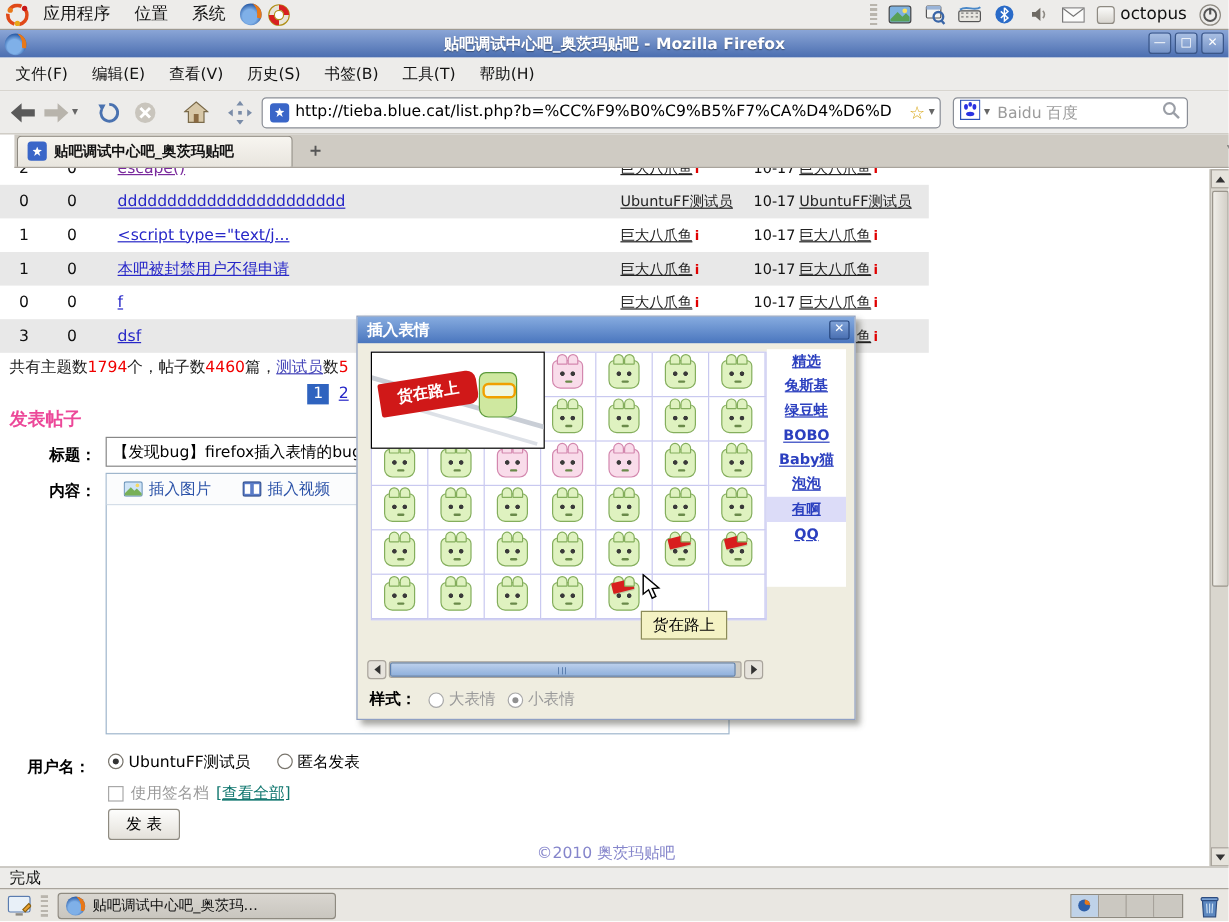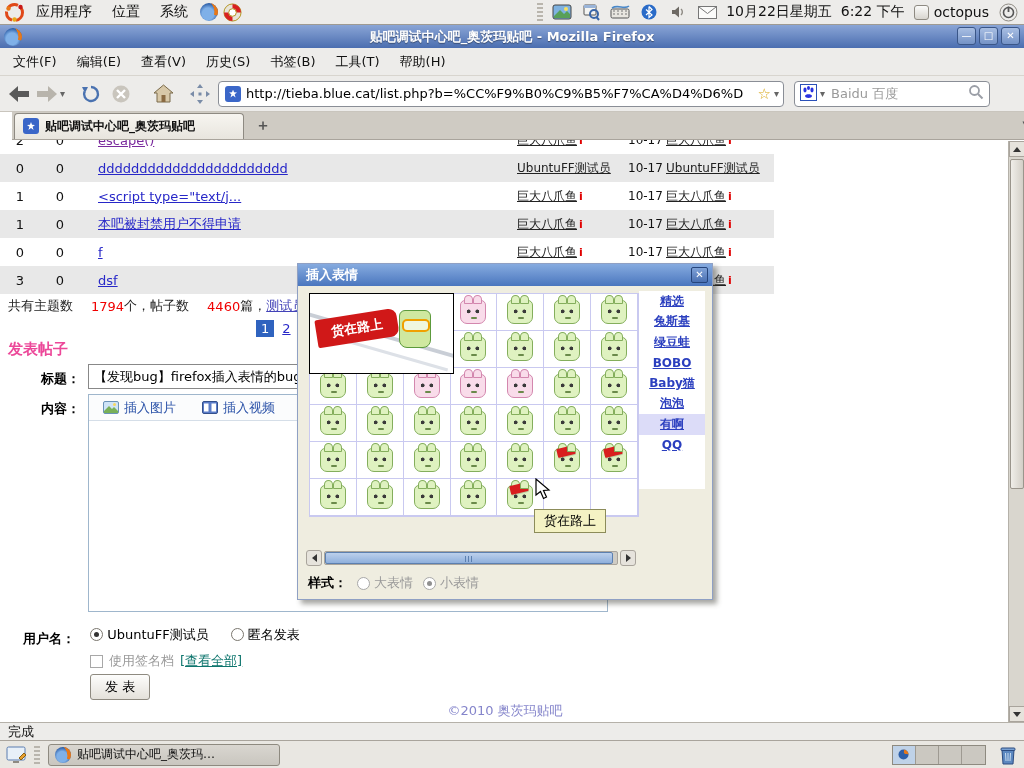--- a/index.html
+++ b/index.html
@@ -61,21 +61,21 @@
   .cB { width:40px; text-align:center; color:#111; }
   .cT { width:437px; padding-left:18px; white-space:nowrap; overflow:hidden; }
   .cT a { color:#2727C8; }
   .cT a.visited { color:#7A2A9D; }
   .cAu { width:111px; }
   .cD { width:38px; color:#111; font-size:12px; }
   .cL { width:108px; }
   .ulink { color:#222; text-decoration:underline; font-size:12px; }
   .redi { color:#E00000; font-weight:bold; font-style:normal; font-size:11px; margin-left:2px; }
   #stats { position:absolute; left:8px; top:182px; height:24px; display:flex; align-items:center; font-size:13px; color:#222; white-space:pre; }
-  #stats .num { color:#F00000;margin-left:18px; }
+  #stats .num { color:#F00000; }
   #stats .slink { color:#4343B8; text-decoration:underline; }
   #pagination { position:absolute; left:256px; top:206px; height:20px; display:flex; gap:8px; align-items:center; }
   .pg-cur { background:#2F63BF; color:#fff; padding:1px 5px; font-size:13px; }
   .pg a { color:#2727C8; text-decoration:underline; font-size:13px; }
 
   #form-heading { position:absolute; left:8px; top:228px; font-size:15px; font-weight:bold; color:#ec4899; }
   .flabel { position:absolute; width:75px; text-align:right; font-size:13px; color:#000; font-weight:bold; }
   #title-label { left:5px; top:258px; }
   #title-input { position:absolute; left:88px; top:252px; width:520px; height:25px; border:1px solid #888;
                  background:#fff; font-size:13px; padding:3px 5px; color:#000; font-family:inherit; }
@@ -231,21 +231,20 @@
             <path d="M2 6 L5 6 L9 2.5 L9 13.5 L5 10 L2 10 Z" fill="#6E6A64"></path>
             <path d="M11 5 A4 4 0 0 1 11 11" stroke="#8E8A84" fill="none" stroke-width="1.4"></path>
           </svg>
       </span>
       <span class="picon">
         <svg width="19" height="13" viewBox="0 0 19 13">
             <rect x="0.5" y="0.5" width="18" height="12" fill="#FBFBFA" stroke="#777"></rect>
             <path d="M1 1 L9.5 7.5 L18 1" fill="none" stroke="#777"></path>
           </svg>
       </span>
-      <span class="clock">10月22日星期五  6:22 下午</span>
       <span class="user-badge">
         <span class="user-square"></span>
         <span>octopus</span>
       </span>
       <span class="picon">
         <svg width="19" height="19" viewBox="0 0 19 19">
             <circle cx="9.5" cy="9.5" r="8.5" fill="#EDECEA" stroke="#8E8A82"></circle>
             <circle cx="9.5" cy="9.5" r="5" fill="none" stroke="#555" stroke-width="1.6"></circle>
             <line x1="9.5" y1="3.5" x2="9.5" y2="9" stroke="#555" stroke-width="1.8"></line>
           </svg>

